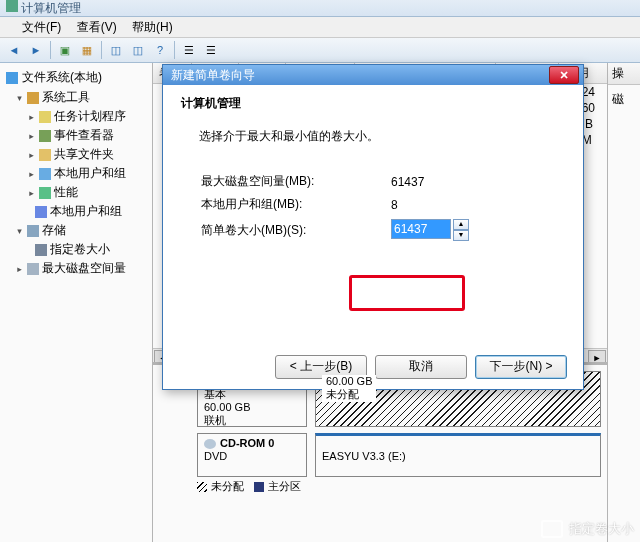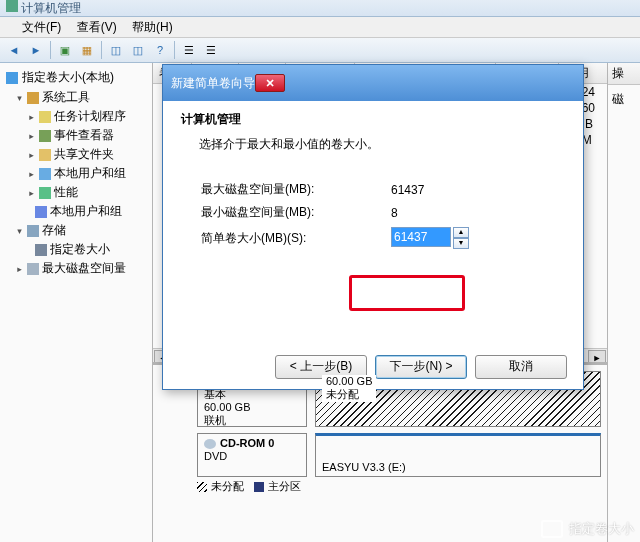--- a/index.html
+++ b/index.html
@@ -145,21 +145,21 @@
     font-size:11px;
   }
   .disk-right.hatched::before{
     content:"";
     position:absolute; inset:0;
     background: repeating-linear-gradient(135deg,#000 0,#000 1px,transparent 1px,transparent 5px);
     opacity:.9;
     z-index:0;
   }
   .disk-right .inner{ position:relative; z-index:1; background:#fff; display:inline-block; padding:0 4px;}
-  .cd-block .disk-right { display:flex; align-items:flex-end;}
+  .cd-block .disk-right { display:flex; align-items:center;}
   .legend {
     margin: 2px 0 0 44px;
     display:flex; gap:10px; font-size:11px; align-items:center;
   }
   .legend .sw { width:10px; height:10px; display:inline-block; margin-right:4px; vertical-align:middle;}
   .actions-col {
     width:32px;
     border-left:1px solid #b8b8b8;
     background:#fff;
   }
@@ -178,43 +178,44 @@
     position: absolute;
     left: 162px;
     top: 64px;
     width: 420px;
     height: 324px;
     background: #fff;
     border: 1px solid #3b76b5;
     box-shadow: 2px 3px 10px rgba(0,0,0,.3);
   }
   .dlg-title {
-    height: 36px;
+    height: 20px;
     background: linear-gradient(#7fb7ef,#4e8fd6);
     color: #fff;
     display: flex;
     align-items: center;
+    justify-content: space-between;
     padding: 0 4px 0 8px;
     font-size: 12px;
   }
   .dlg-close {
     width: 28px; height: 16px;
     background: linear-gradient(#e67,#c12);
     border:1px solid #8a1a1a;
     border-radius:2px;
     color:#fff;
     display:flex;align-items:center;justify-content:center;
     font-size:11px; font-weight:bold;
   }
   .dlg-body {
     padding: 10px 18px;
     font-size: 12px;
   }
   .dlg-head { font-weight: bold; margin-bottom:4px;}
-  .dlg-sub { margin: 8px 0 28px 18px; }
+  .dlg-sub { margin: 16px 0 28px 18px; }
   .form-row {
     display:flex;
     margin: 6px 0 6px 20px;
     align-items:center;
   }
   .form-row .lbl { width: 190px; }
   .form-row .val { width: 100px; }
   .spinner-wrap {
     display:flex;
   }
@@ -305,21 +306,21 @@
   <div class="tb-sep"></div>
   <div class="tb-btn">☰</div>
   <div class="tb-btn">☰</div>
 </div>
 
 <div class="main">
 
   <div class="sidebar">
     <div class="tree-root">
       <span class="ti" style="background:#49a0e8"></span>
-      <span>指定卷大小(本地)</span>
+      <span>文件系统(本地)</span>
     </div>
 
     <div class="tree-node">
       <span class="tree-indent" style="width:6px"></span>
       <span class="expander">▾</span>
       <span class="ti" style="background:#d9a441"></span>
       <span>系统工具</span>
     </div>
 
     <div class="tree-node">
@@ -478,40 +479,40 @@
   </div>
   <div class="dlg-body">
     <div class="dlg-head">计算机管理</div>
     <div class="dlg-sub">选择介于最大和最小值的卷大小。</div>
 
     <div class="form-row">
       <div class="lbl">最大磁盘空间量(MB):</div>
       <div class="val">61437</div>
     </div>
     <div class="form-row">
-      <div class="lbl">最小磁盘空间量(MB):</div>
+      <div class="lbl">本地用户和组(MB):</div>
       <div class="val">8</div>
     </div>
     <div class="form-row">
       <div class="lbl">简单卷大小(MB)(S):</div>
       <div class="spinner-wrap">
         <input class="spinner-input" value="61437" style="">
         <div class="spinner-btns">
           <div class="sp-btn">▲</div>
           <div class="sp-btn">▼</div>
         </div>
       </div>
     </div>
   </div>
 
   <div class="highlight" style="left:186px; top:210px; width:110px; height:30px;"></div>
 
   <div class="dlg-footer">
     <div class="btn">&lt; 上一步(B)</div>
+    <div class="btn">取消</div>
     <div class="btn def">下一步(N) &gt;</div>
-    <div class="btn">取消</div>
   </div>
 </div>
 
 <div class="watermark">
   <span class="logo"></span>
   <span>指定卷大小</span>
 </div>
 
 </body></html>

